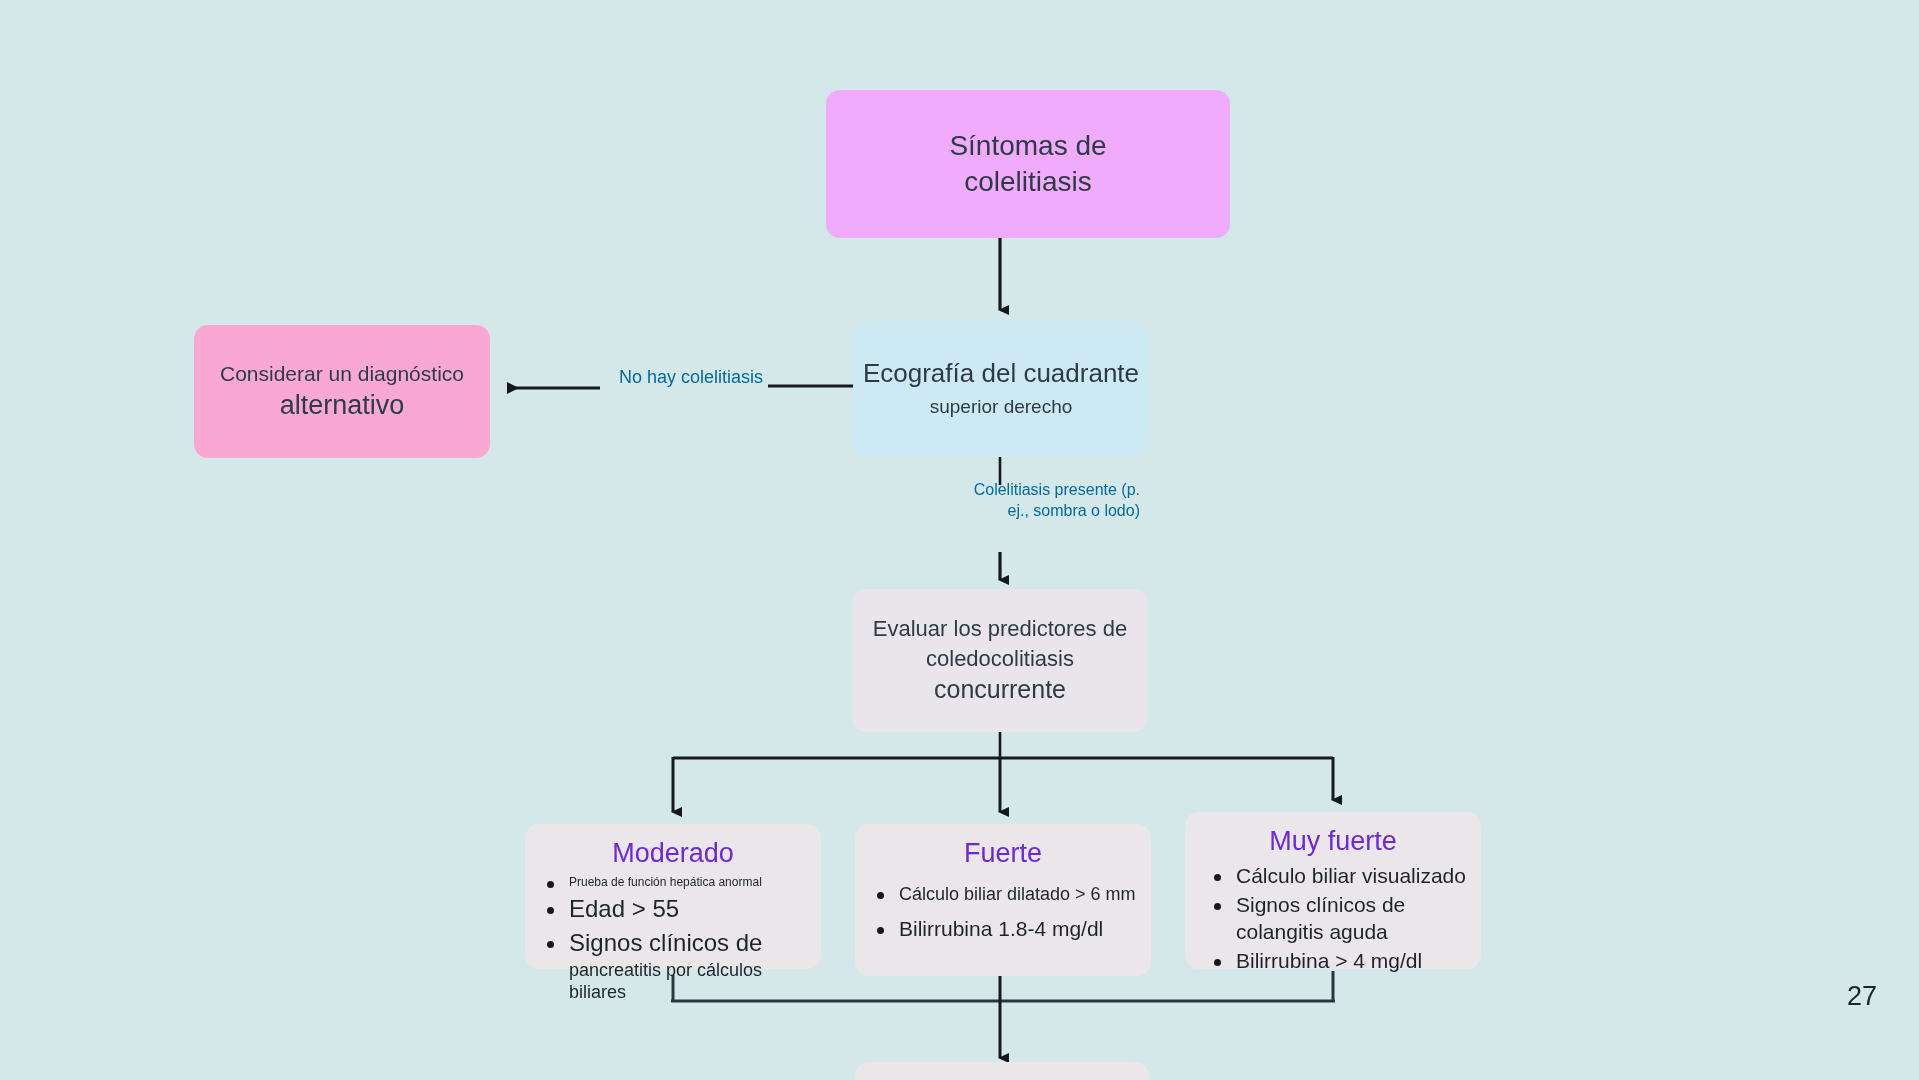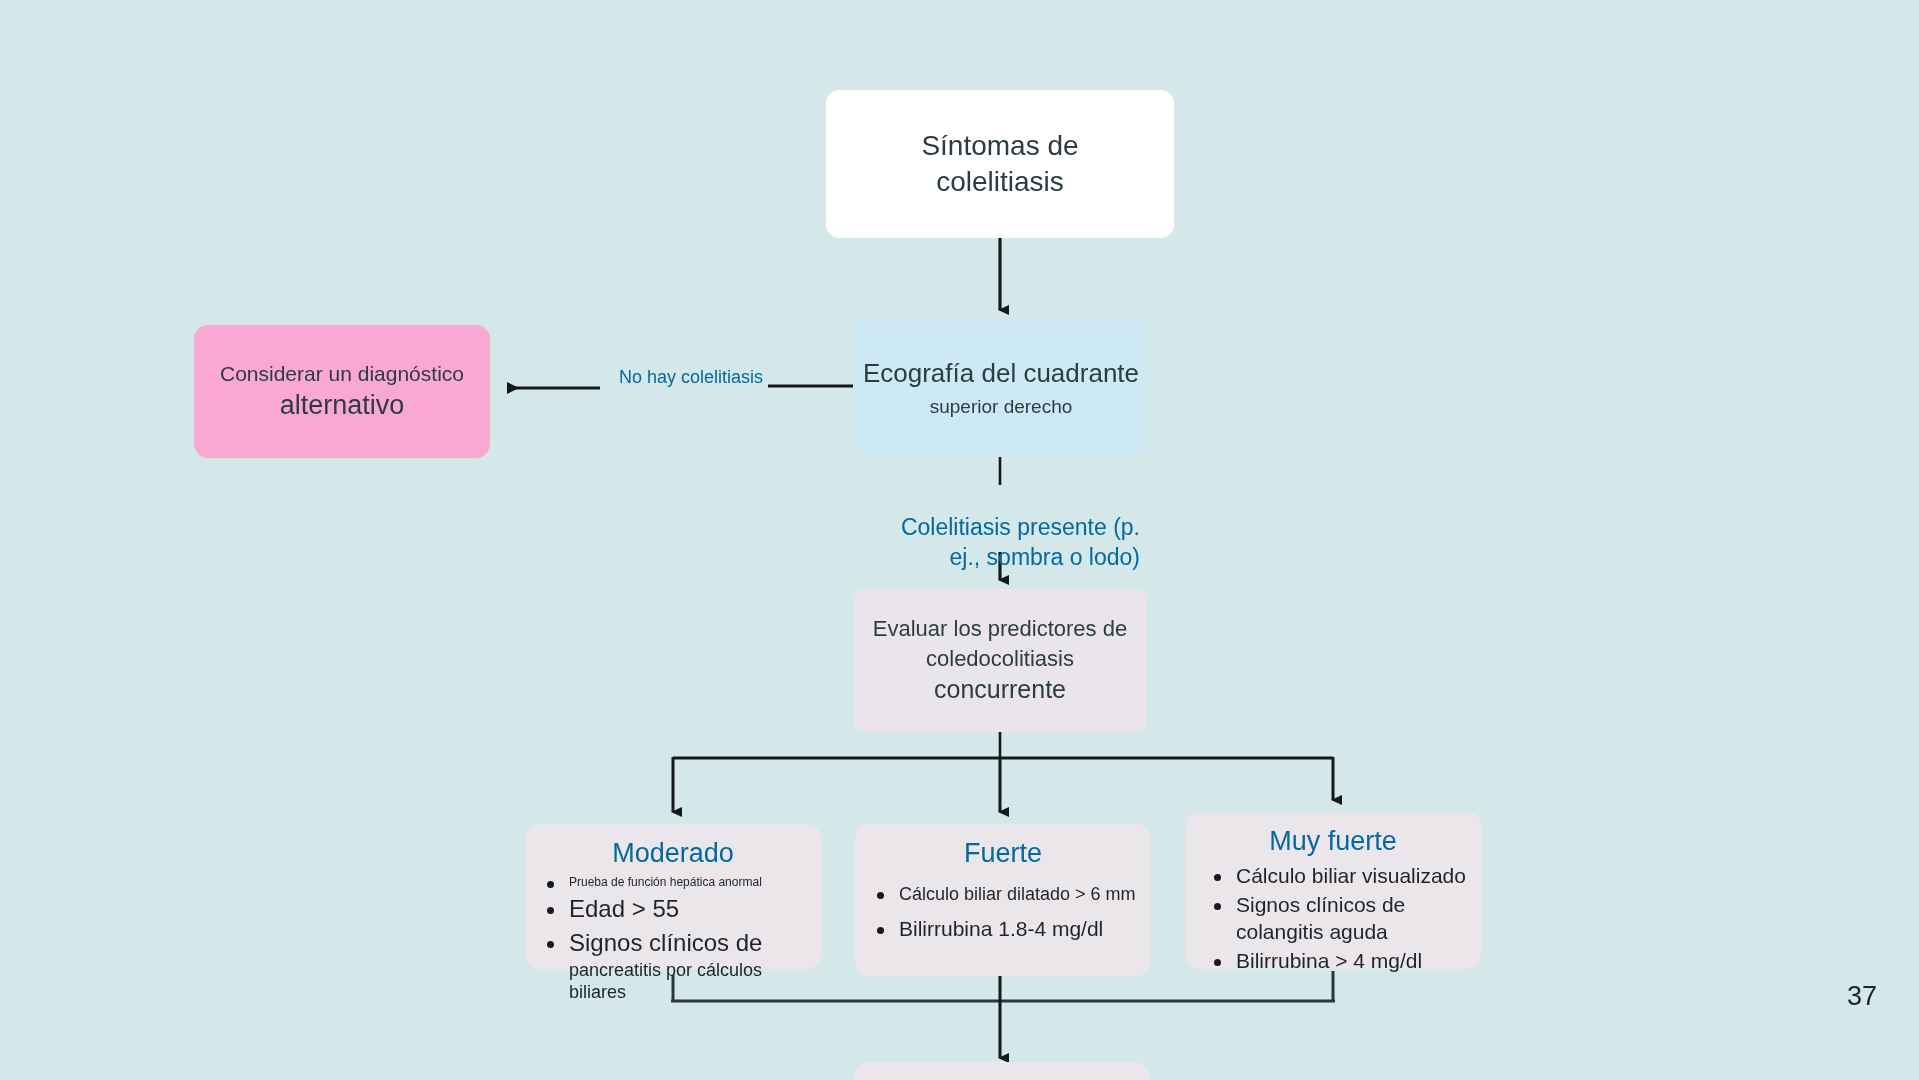--- a/index.html
+++ b/index.html
@@ -35,23 +35,23 @@
     align-items: center;
     justify-content: center;
     text-align: center;
     color: #2d3c44;
   }
 
   
   #node-symptoms {
     left: 826px;
     top: 90px;
-    width: 348px;
+    width: 404px;
     height: 148px;
-    background: #ffffff;
+    background: #f0abfc;
     border-radius: 14px;
     line-height: 1.30;
   }
   #node-symptoms .l1 { font-size: 28px; }
   #node-symptoms .l2 { font-size: 28px; }
 
   
   #node-alternative {
     left: 194px;
     top: 325px;
@@ -99,21 +99,21 @@
     border-radius: 14px;
     color: #1d252b;
     display: flex;
     flex-direction: column;
     align-items: center;
   }
   .catbox .cat-title {
     font-size: 27px;
     margin-top: 14px;
     margin-bottom: 6px;
-    color: #0369a1;
+    color: #6d28d9;
   }
   .catbox ul {
     list-style: none;
     margin: 0;
     padding: 0 14px 0 18px;
     width: 100%;
     box-sizing: border-box;
   }
   .catbox li {
     position: relative;
@@ -165,23 +165,23 @@
     line-height: 1.30;
   }
   #label-no-colelitiasis {
     left: 603px;
     top: 366px;
     width: 160px;
     font-size: 18px;
   }
   #label-colelitiasis-presente {
     left: 860px;
-    top: 513px;
+    top: 480px;
     width: 280px;
-    font-size: 23px;
+    font-size: 16px;
   }
 
   
   #page-number {
     position: absolute;
     right: 42px;
     bottom: 68px;
     font-size: 27px;
     color: #1d252b;
   }
@@ -277,15 +277,15 @@
 
   <div id="node-bottom"></div>
 
   <div class="edge-label" id="label-no-colelitiasis">No hay colelitiasis</div>
 
   <div class="edge-label" id="label-colelitiasis-presente">
     <span>Colelitiasis presente (p.</span><br>
     <span>ej., sombra o lodo)</span>
   </div>
 
-  <div id="page-number">37</div>
+  <div id="page-number">27</div>
 
 </div>
 
 </body></html>

